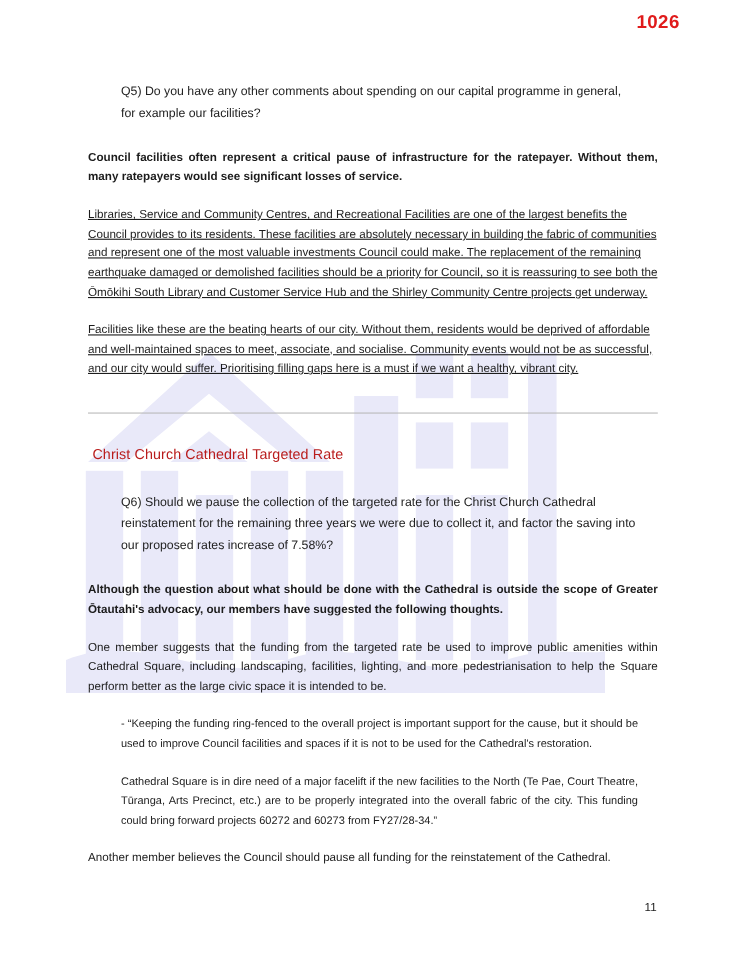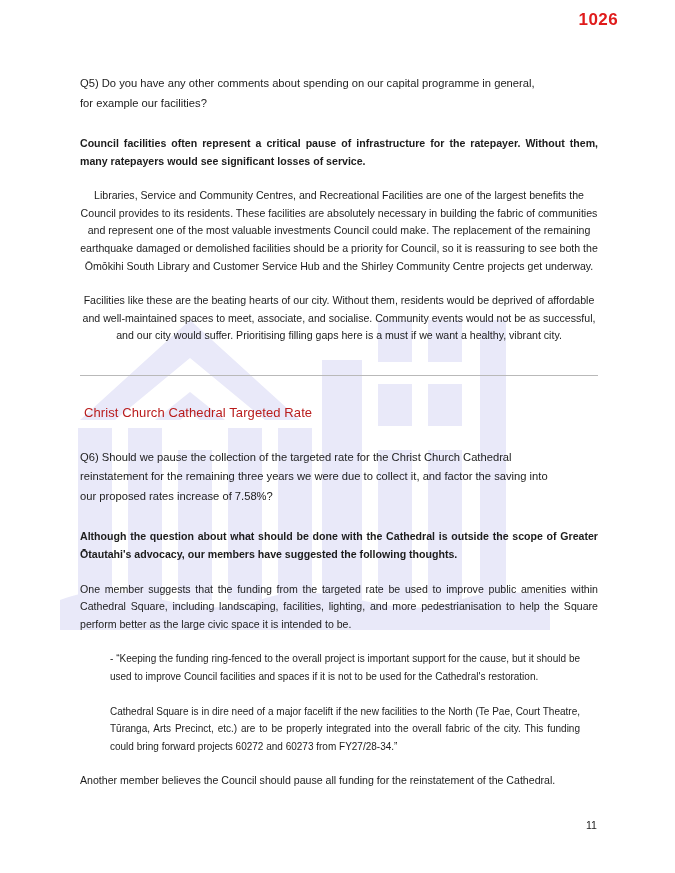--- a/index.html
+++ b/index.html
@@ -55,36 +55,38 @@
   
   .content {
     position: absolute;
     left: 80px;
     top: 74px;
     width: 518px;
     z-index: 3;
   }
 
   .q-block {
+    margin-left: 30px;
     width: 470px;
     font-size: 11.2px;
     line-height: 19.5px;
     text-align: left;
     color: #222;
   }
 
   p.body {
     font-size: 10.6px;
     line-height: 17.6px;
     margin: 0;
     text-align: justify;
     color: #1c1c1c;
   }
   p.body.ragged {
-    text-align: center;
+    text-align: left;
+    text-decoration: underline;
   }
   p.body.bold {
     font-weight: bold;
   }
 
   .gap-lg { height: 22px; }
   .gap-md { height: 17px; }
 
   .quote {
     margin-left: 30px;

